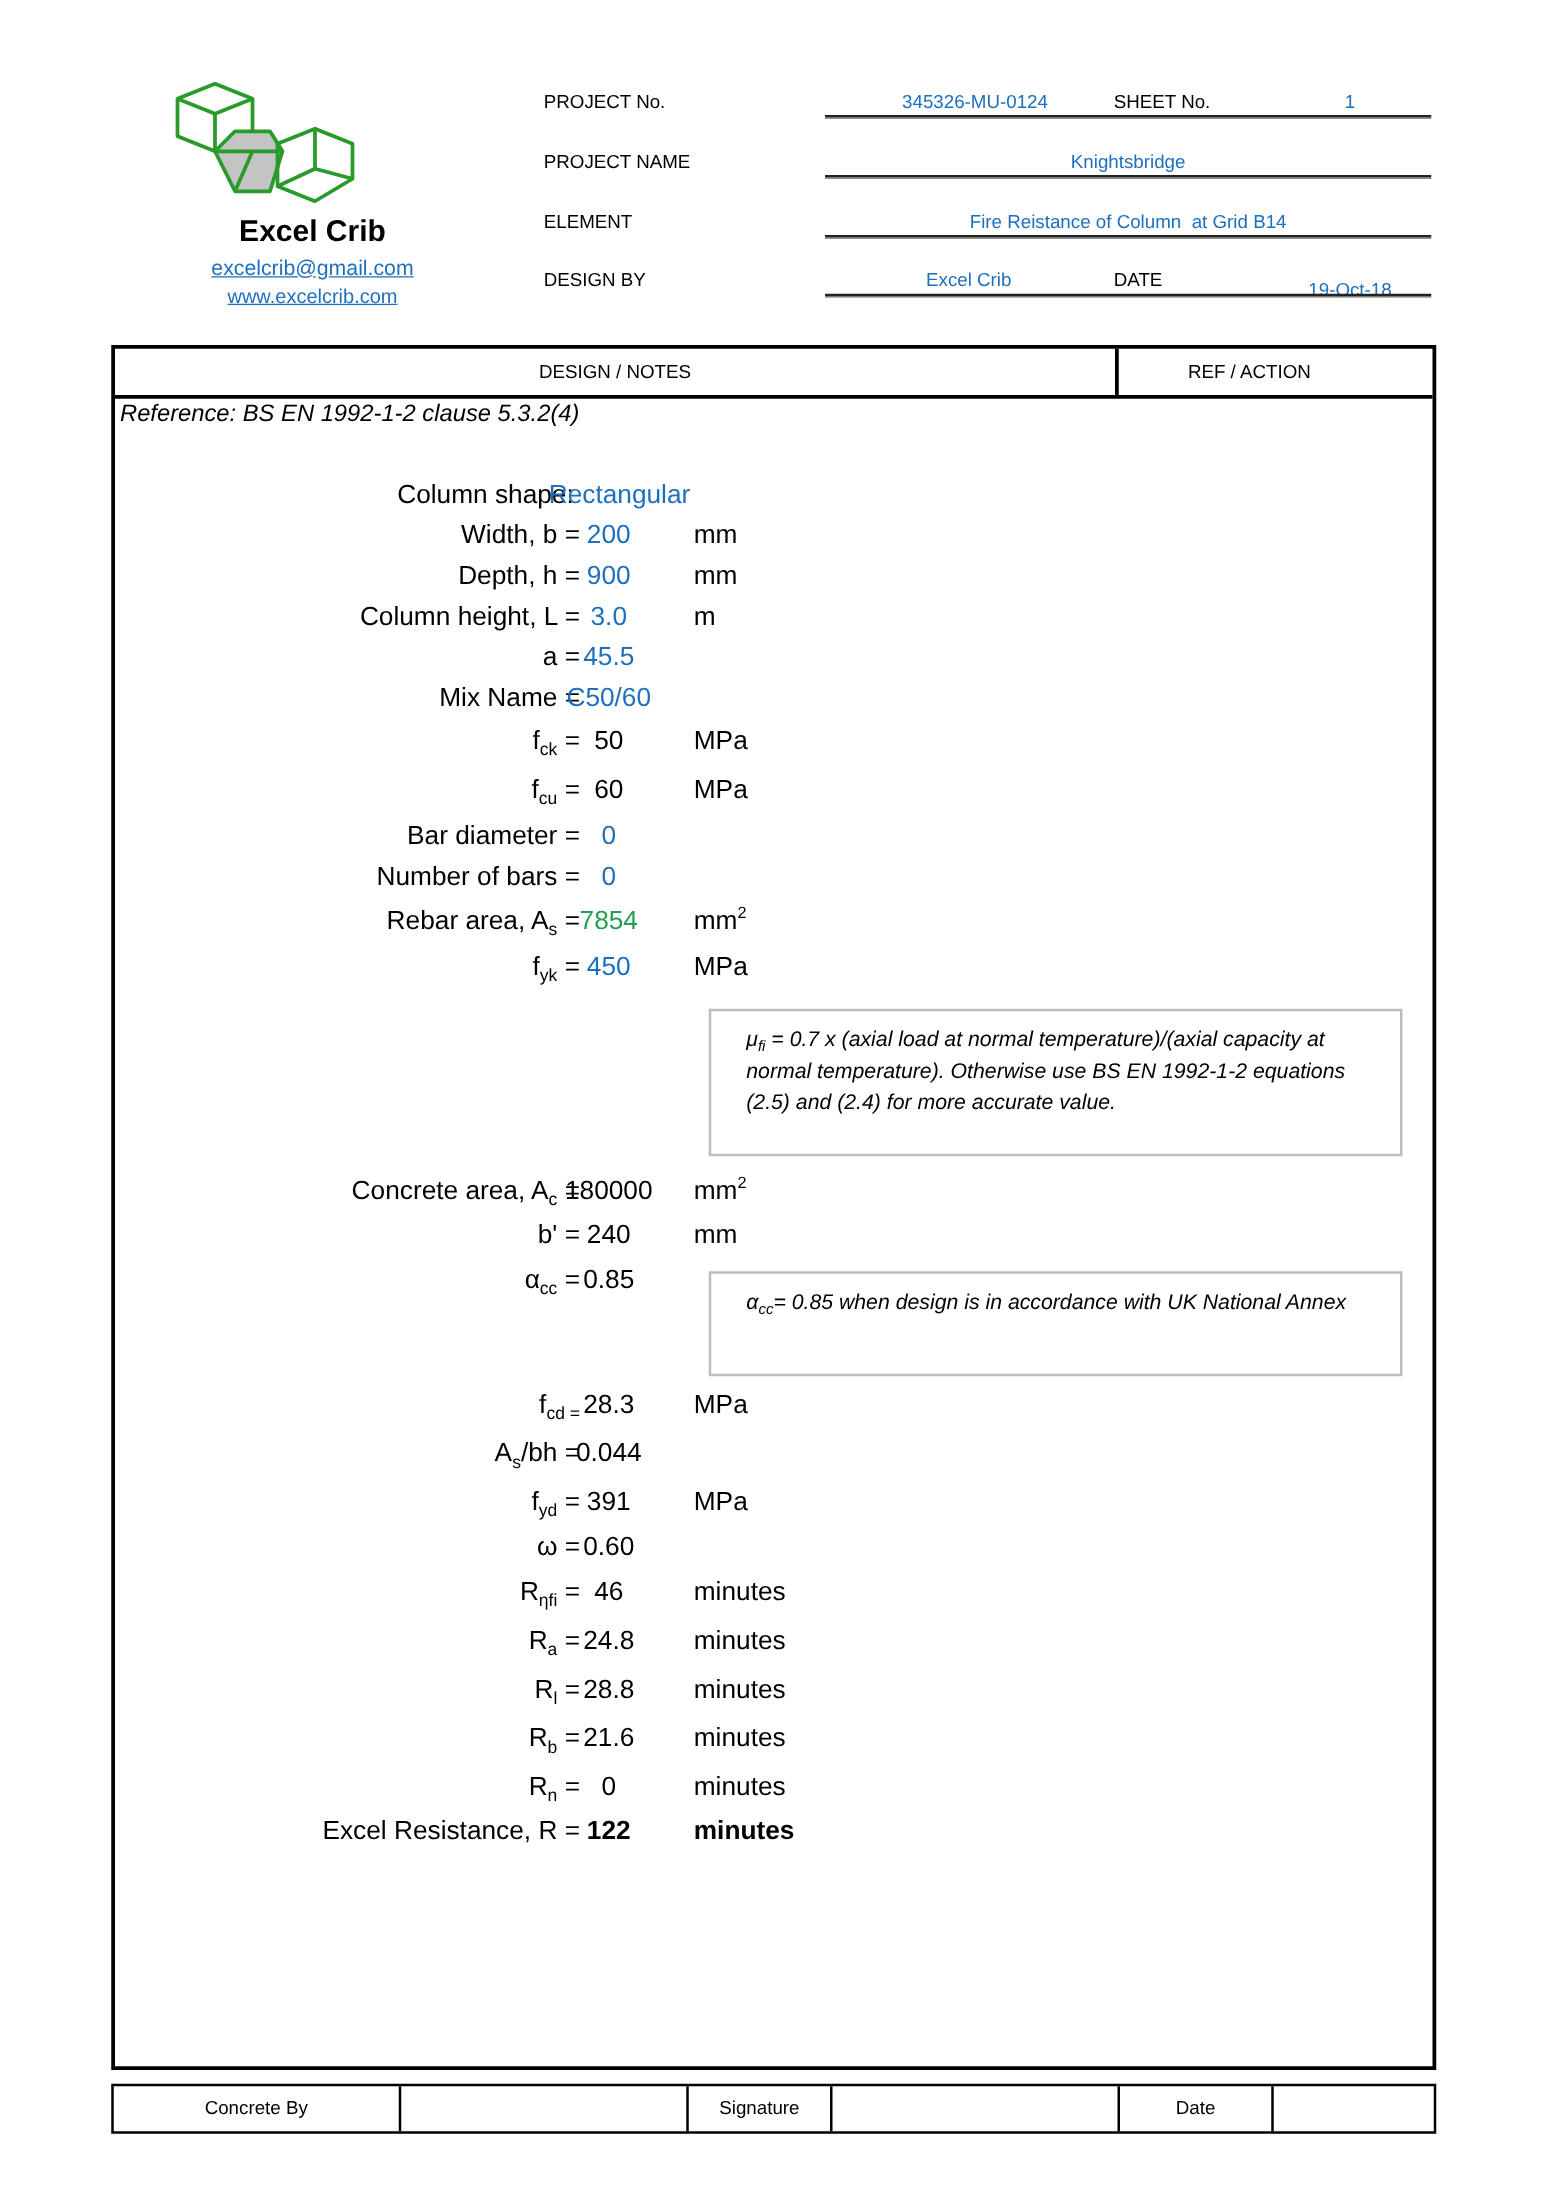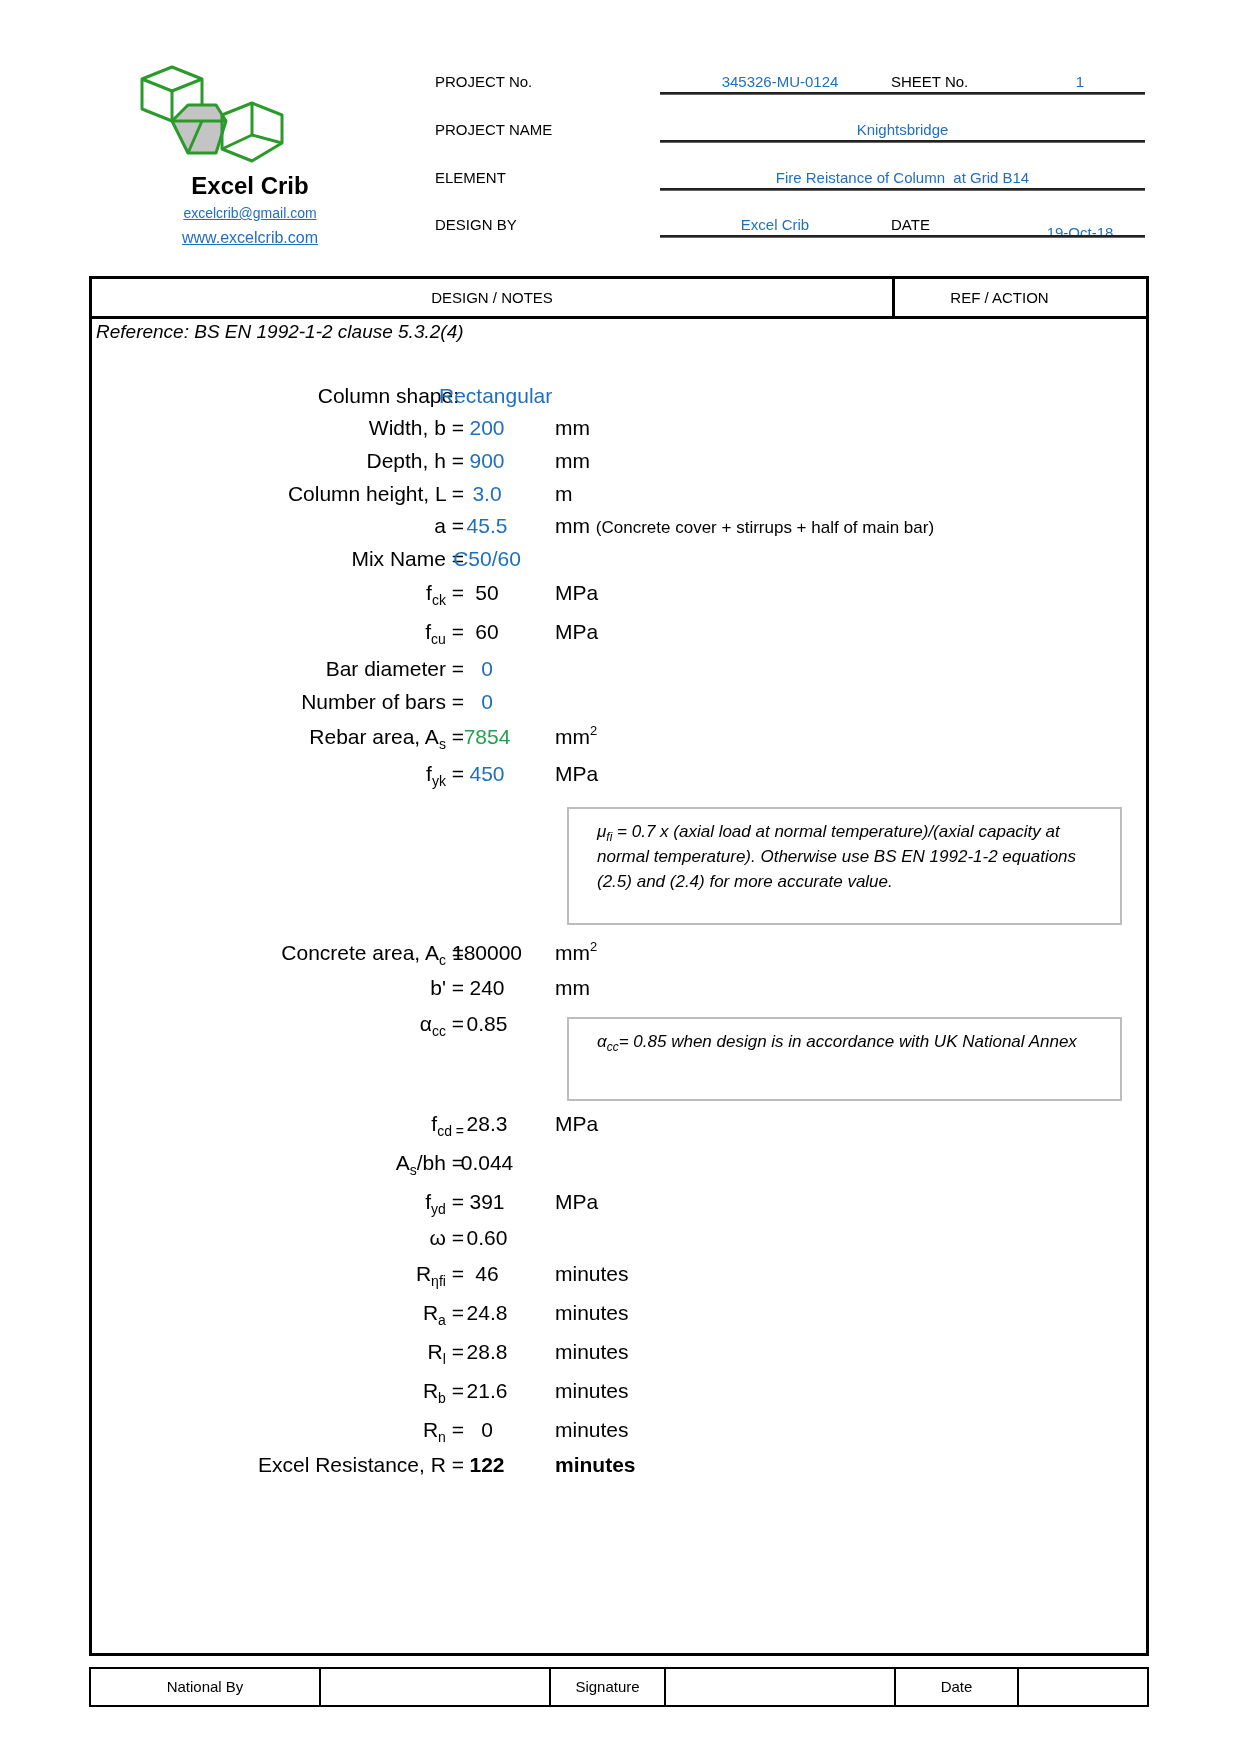--- a/index.html
+++ b/index.html
@@ -3,21 +3,21 @@
 <meta charset="utf-8">
 <style>
   html, body { margin:0; padding:0; background:#ffffff; }
   body { width:1240px; height:1754px; position:relative; font-family:"Liberation Sans", sans-serif; color:#000; overflow:hidden; }
   .abs { position:absolute; }
   .hdr-label { position:absolute; font-size:15px; color:#000; }
   .hdr-val { position:absolute; font-size:15px; color:#1f6fbf; text-align:center; }
   .hdr-line { position:absolute; height:0; border-top:2px solid #222; border-bottom:1px solid #666; }
   .brand { position:absolute; left:140px; width:220px; text-align:center; }
   .brand-name { top:170px; font-size:24px; font-weight:bold; }
-  .brand-link { font-size:14px; color:#1f6fbf; text-decoration:underline; }
+  .brand-link { font-size:17px; color:#1f6fbf; text-decoration:underline; }
   .frame { position:absolute; left:89px; top:276px; width:1060px; height:1380px; border:3px solid #000; box-sizing:border-box; }
   .frame-head { position:absolute; left:0; top:0; width:100%; height:40px; border-bottom:3px solid #000; box-sizing:border-box; }
   .fh-cell { position:absolute; top:0; height:37px; line-height:37px; text-align:center; font-size:15px; }
   .fh-div { position:absolute; left:800px; top:0; width:3px; height:37px; background:#000; }
   .reference { position:absolute; left:4px; top:42px; font-size:19px; font-style:italic; }
   .row { position:absolute; left:0; width:1000px; height:32px; }
   .lbl { position:absolute; right:628px; font-size:21px; text-align:right; white-space:nowrap; }
   .val { position:absolute; left:390px; width:120px; text-align:center; font-size:21px; }
   .unit { position:absolute; left:463px; font-size:21px; white-space:nowrap; }
   .unit small { font-size:17px; }
@@ -95,21 +95,20 @@
     <span class="unit">mm</span>
   </div>
   <div class="row" style="top:203px;">
     <span class="lbl">Column height, L =</span>
     <span class="val blue" style="left:335px;">3.0</span>
     <span class="unit">m</span>
   </div>
   <div class="row" style="top:235px;">
     <span class="lbl">a =</span>
     <span class="val blue" style="left:335px;">45.5</span>
-    <span class="unit"><span>mm</span> <small>(Concrete cover + stirrups + half of main bar)</small></span>
   </div>
   <div class="row" style="top:268px;">
     <span class="lbl">Mix Name =</span>
     <span class="val blue" style="left:335px;">C50/60</span>
   </div>
   <div class="row" style="top:302px;">
     <span class="lbl"><span>f</span><sub>ck</sub><span> =</span></span>
     <span class="val" style="left:335px;">50</span>
     <span class="unit">MPa</span>
   </div>
@@ -204,19 +203,19 @@
     <span class="unit">minutes</span>
   </div>
   <div class="row" style="top:1174px;">
     <span class="lbl">Excel Resistance, R =</span>
     <span class="val bold" style="left:335px;">122</span>
     <span class="unit bold">minutes</span>
   </div>
 </div>
 
 <div class="foot">
-  <div class="foot-cell" style="width:230px;">National By</div>
+  <div class="foot-cell" style="width:230px;">Concrete By</div>
   <div class="foot-cell" style="width:230px;"></div>
   <div class="foot-cell" style="width:115px;">Signature</div>
   <div class="foot-cell" style="width:230px;"></div>
   <div class="foot-cell" style="width:123px;">Date</div>
   <div class="foot-cell" style="width:128px;"></div>
 </div>
 
 </body></html>

